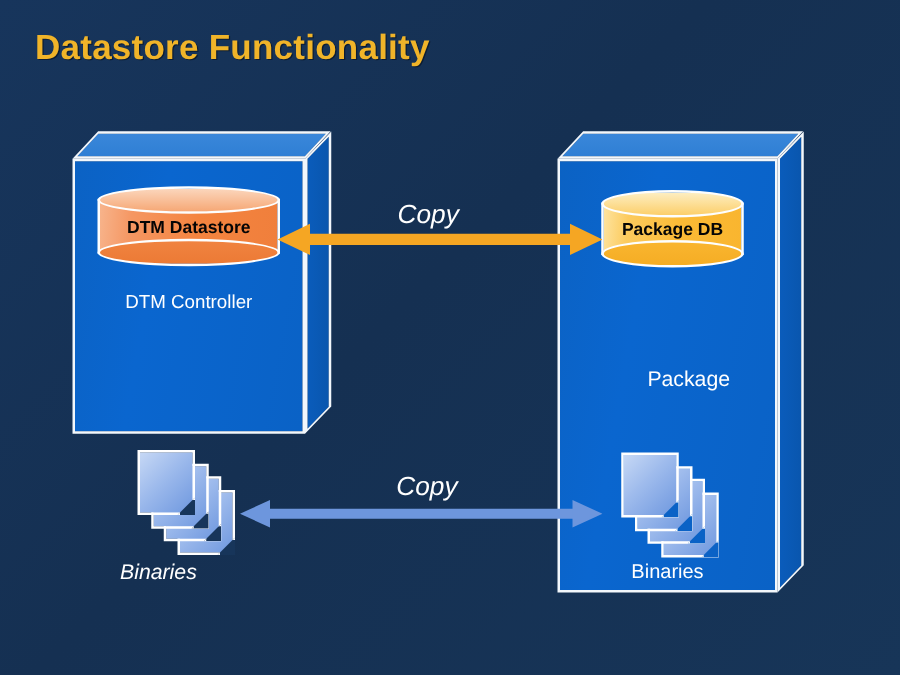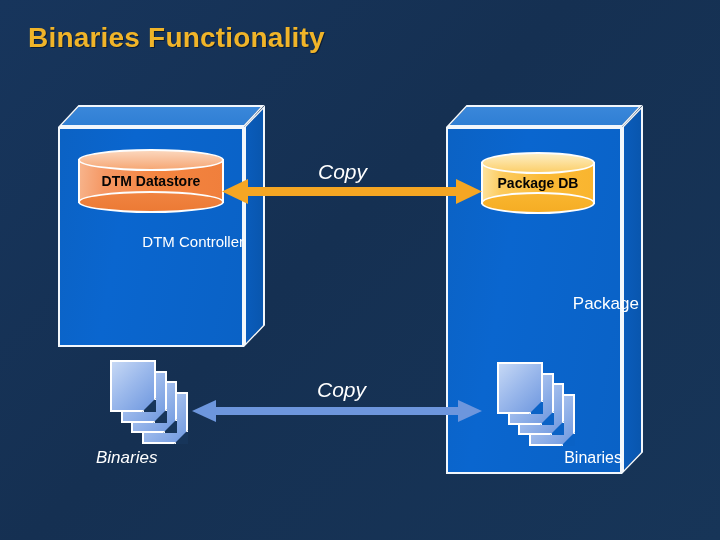--- a/index.html
+++ b/index.html
@@ -101,21 +101,21 @@
   .cyl-gold .body  { background: linear-gradient(95deg, #fde4a1 0%, #fccb5e 18%, #fbba35 55%, #f9b52f 100%); }
   .cyl-gold .top-ell { background: linear-gradient(180deg, #fdeec2 0%, #fccf6b 100%); }
   .cyl-gold .bot-ell { background: linear-gradient(180deg, #f9b52f 0%, #f5ad24 100%); }
 
   
   .box-label {
     position: absolute;
     color: #ffffff;
     font-size: 15px;
     white-space: nowrap;
-    text-align: right;
+    text-align: center;
   }
 
   
   .free-label {
     position: absolute;
     color: #ffffff;
     font-size: 18px;
     white-space: nowrap;
     font-style: italic;
   }
@@ -145,21 +145,21 @@
     transform: skewX(0deg);
     clip-path: polygon(0 100%, 100% 0, 100% 100%);
   }
   .docstack-on-blue .page .fold { background: #0a62c6; }
 </style>
 </head>
 <body>
 
 <div id="slide">
 
-  <div id="title">Binaries Functionality</div>
+  <div id="title">Datastore Functionality</div>
 
   <div class="box3d" style="left:58px; top:127px; width:186px; height:220px;">
     <div class="face-top" style="left:0px; top:-22px; width:186px; height:22px;
                 transform: skewX(-43deg); transform-origin: bottom left;"></div>
     <div class="face-side" style="left:186px; top:0px; width:21px; height:220px;
                 transform: skewY(-46deg); transform-origin: top left;"></div>
     <div class="face-front"></div>
 
     <div class="cyl cyl-orange" style="left:20px; top:23px; width:146px; height:62px;">
       <div class="body"></div>

